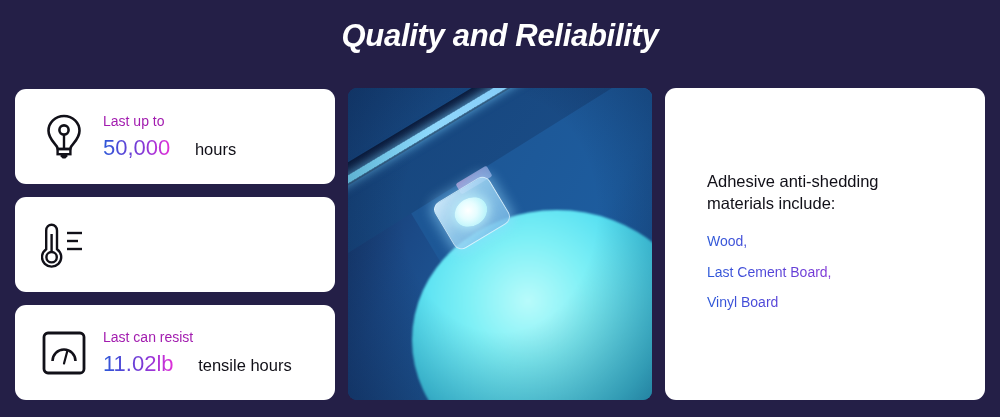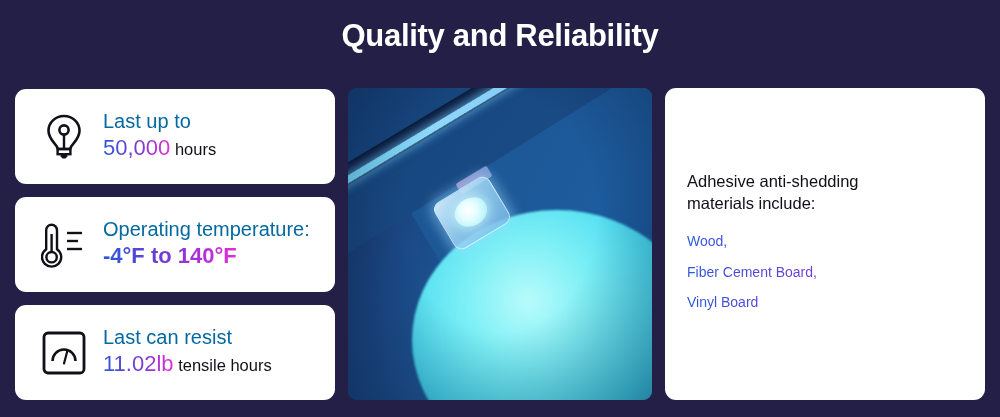--- a/index.html
+++ b/index.html
@@ -20,20 +20,21 @@
   #page-title {
     position: absolute;
     left: 0;
     top: 18px;
     width: 1000px;
     text-align: center;
     color: #ffffff;
     font-size: 31px;
     font-weight: bold;
     letter-spacing: -0.3px;
+    font-style: italic;
   }
 
   
   .left-col {
     position: absolute;
     left: 15px;
     top: 89px;
     width: 320px;
     height: 311px;
     display: flex;
@@ -53,22 +54,22 @@
     width: 62px;
     min-width: 62px;
     display: flex;
     align-items: center;
     justify-content: center;
   }
   .spec-text {
     margin-left: 8px;
   }
   .spec-line1 {
-    color: #0369a1;
-    font-size: 20px;
+    color: #a21caf;
+    font-size: 14px;
     line-height: 20px;
   }
   .spec-line2 {
     font-size: 22px;
     line-height: 28px;
     margin-top: 3px;
     white-space: nowrap;
   }
   .grad {
     background: linear-gradient(90deg, #2b58d8 0%, #6b3fd4 42%, #a830da 70%, #e22fd8 100%);
@@ -83,20 +84,21 @@
     -webkit-background-clip: text;
     background-clip: text;
     color: transparent;
     -webkit-text-fill-color: transparent;
     font-weight: normal;
   }
   .suffix {
     color: #111018;
     font-size: 16.5px;
     font-weight: normal;
+    padding-left: 20px;
   }
 
   
   #photo-card {
     position: absolute;
     left: 348px;
     top: 88px;
     width: 304px;
     height: 312px;
     border-radius: 9px;
@@ -179,21 +181,21 @@
   
   #materials-card {
     position: absolute;
     left: 665px;
     top: 88px;
     width: 320px;
     height: 312px;
     background: #ffffff;
     border-radius: 11px;
     box-sizing: border-box;
-    padding: 0 22px;
+    padding: 0 42px;
     display: flex;
     flex-direction: column;
     justify-content: center;
   }
   #materials-intro {
     color: #111018;
     font-size: 16.5px;
     line-height: 22px;
     margin-bottom: 12px;
     max-width: 210px;
@@ -240,24 +242,20 @@
     <div class="spec-card">
       <div class="spec-icon">
         <svg width="46" height="48" viewBox="0 0 46 48">
           <path d="M16 9.5 C16 6.2 13.6 3.8 10.6 3.8 C7.6 3.8 5.2 6.2 5.2 9.5 L5.2 28.2 C2.6 30.0 1 32.9 1 36.2 C1 41.4 5.3 45.6 10.6 45.6 C15.9 45.6 20.2 41.4 20.2 36.2 C20.2 32.9 18.6 30.0 16 28.2 Z" fill="none" stroke="#111018" stroke-width="2.4"></path>
           <circle cx="10.6" cy="36.2" r="5.2" fill="none" stroke="#111018" stroke-width="2.4"></circle>
           <line x1="10.6" y1="13" x2="10.6" y2="31" stroke="#111018" stroke-width="2.4"></line>
           <line x1="26" y1="12" x2="41" y2="12" stroke="#111018" stroke-width="2.4"></line>
           <line x1="26" y1="20" x2="37" y2="20" stroke="#111018" stroke-width="2.4"></line>
           <line x1="26" y1="28" x2="41" y2="28" stroke="#111018" stroke-width="2.4"></line>
         </svg>
-      </div>
-      <div class="spec-text">
-        <div class="spec-line1">Operating temperature:</div>
-        <div class="spec-line2"><span class="grad">-4°F to 140°F</span><span class="suffix"></span></div>
       </div>
     </div>
 
     <div class="spec-card">
       <div class="spec-icon">
         <svg width="46" height="46" viewBox="0 0 46 46">
           <rect x="3" y="3" width="40" height="40" rx="4" ry="4" fill="none" stroke="#111018" stroke-width="2.8"></rect>
           <path d="M11.5 31 A11.5 11.5 0 0 1 34.5 31" fill="none" stroke="#111018" stroke-width="2.6"></path>
           <line x1="23" y1="33.5" x2="26.2" y2="21.5" stroke="#111018" stroke-width="2.2" stroke-linecap="round"></line>
         </svg>
@@ -280,18 +278,18 @@
     <div class="ph ph-led-tab"></div>
     <div class="ph ph-led"></div>
     <div class="ph ph-led-dot"></div>
     <div class="ph ph-vig"></div>
   </div>
 
   <div id="materials-card">
     <div id="materials-intro">Adhesive anti-shedding materials include:</div>
     <div id="materials-list">
       <div>Wood,</div>
-      <div>Fiber Cement Board,</div>
+      <div>Last Cement Board,</div>
       <div>Vinyl Board</div>
     </div>
   </div>
 
 </div>
 
 </body></html>

